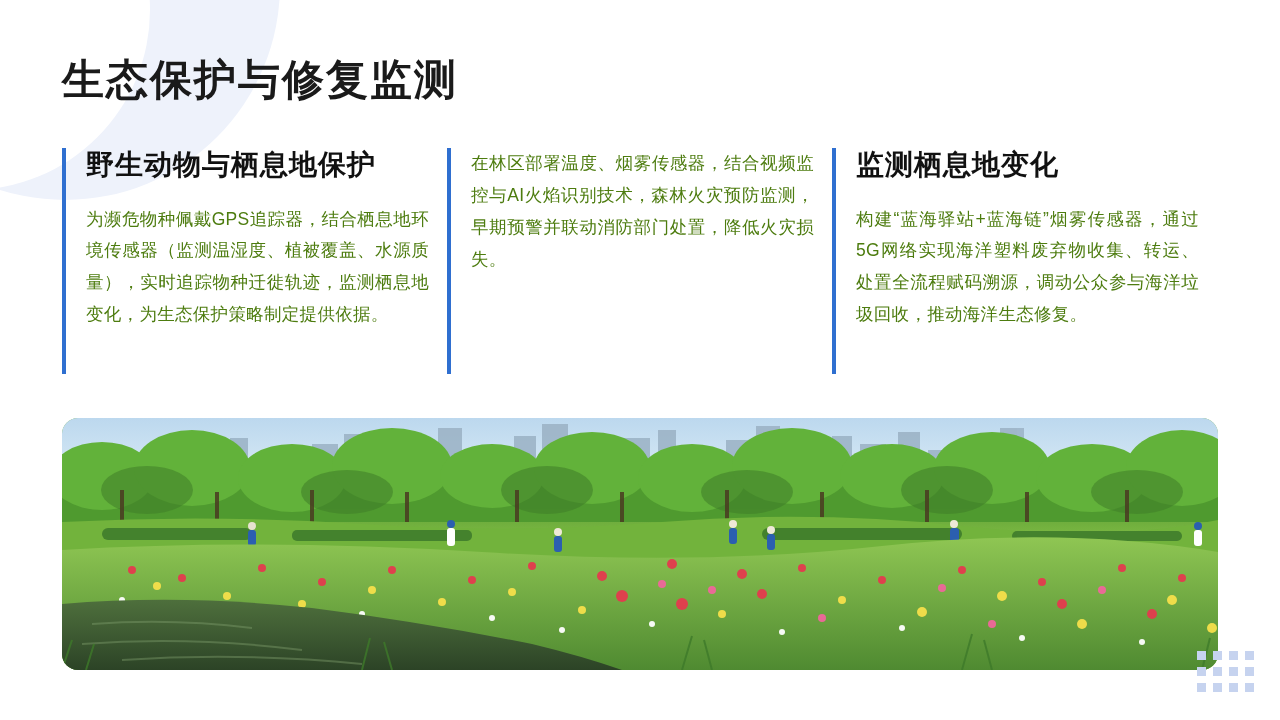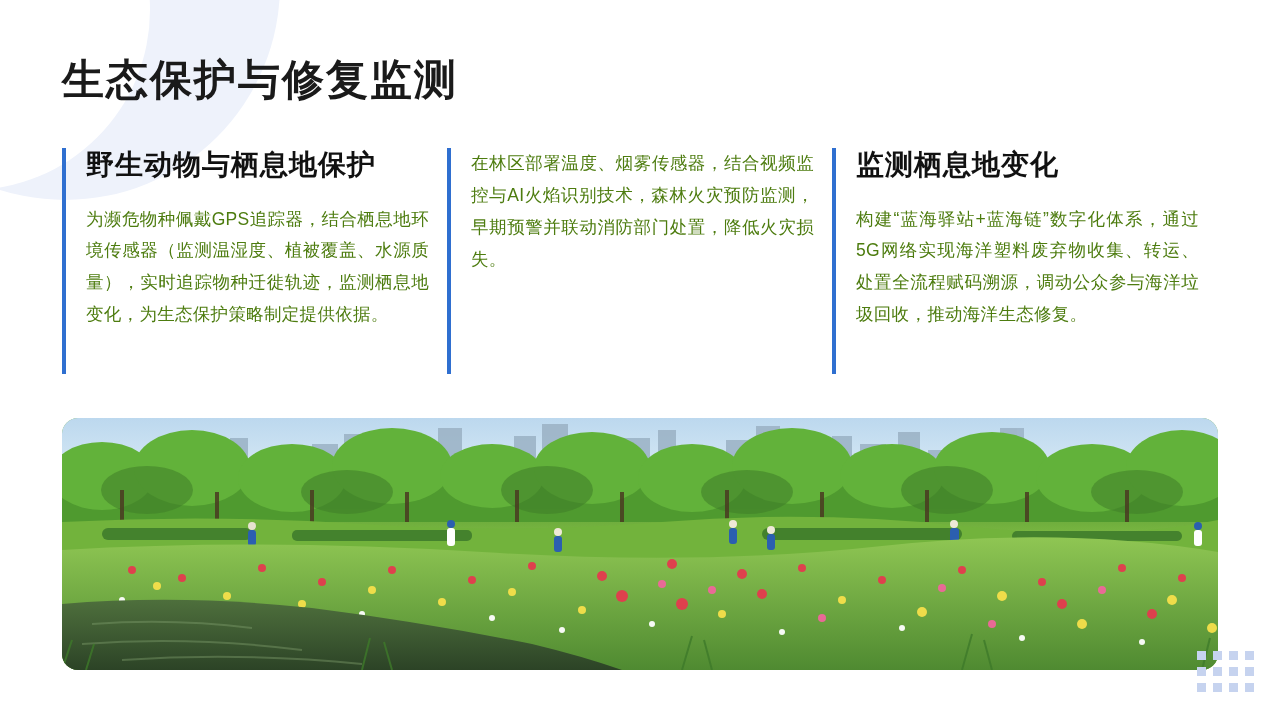--- a/index.html
+++ b/index.html
@@ -120,21 +120,21 @@
       <h2>野生动物与栖息地保护</h2>
       <p>为濒危物种佩戴GPS追踪器，结合栖息地环境传感器（监测温湿度、植被覆盖、水源质量），实时追踪物种迁徙轨迹，监测栖息地变化，为生态保护策略制定提供依据。</p>
     </div>
 
     <div class="col">
       <p>在林区部署温度、烟雾传感器，结合视频监控与AI火焰识别技术，森林火灾预防监测，早期预警并联动消防部门处置，降低火灾损失。</p>
     </div>
 
     <div class="col">
       <h2>监测栖息地变化</h2>
-      <p>构建“蓝海驿站+蓝海链”数字化体系，通过5G网络实现海洋塑料废弃物收集、转运、处置全流程赋码溯源，调动公众参与海洋垃圾回收，推动海洋生态修复。</p>
+      <p>构建“蓝海驿站+蓝海链”烟雾传感器，通过5G网络实现海洋塑料废弃物收集、转运、处置全流程赋码溯源，调动公众参与海洋垃圾回收，推动海洋生态修复。</p>
     </div>
 
   </div>
 
   <div class="photo">
     <svg viewBox="0 0 1156 252" preserveAspectRatio="none">
       <defs>
         <linearGradient id="sky" x1="0" y1="0" x2="0" y2="1">
           <stop offset="0%" stop-color="#bcd8ee"></stop>
           <stop offset="100%" stop-color="#dfeef7"></stop>

